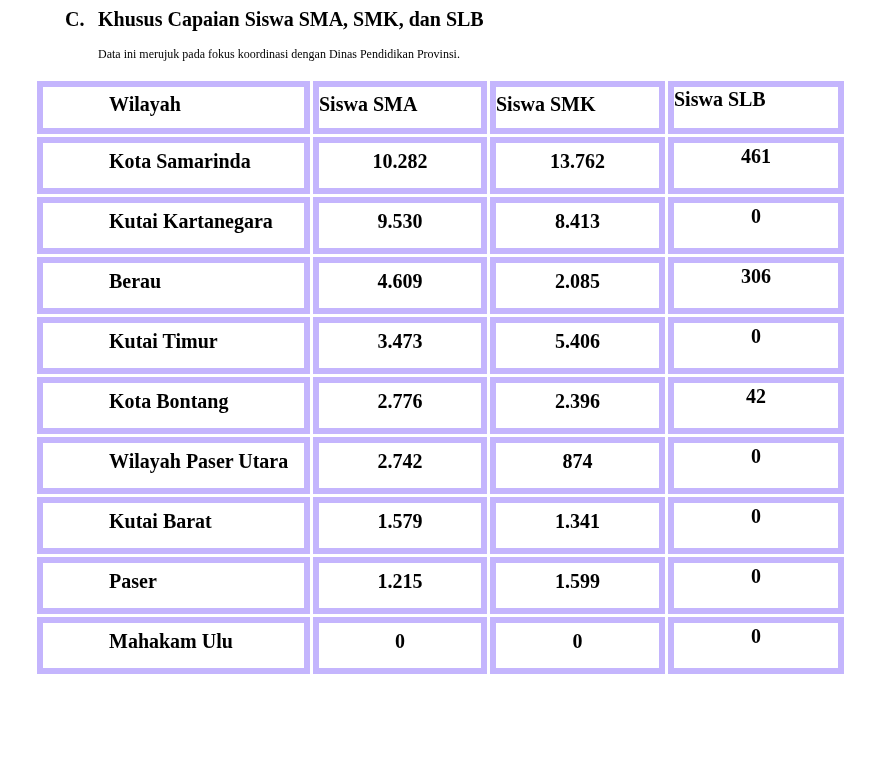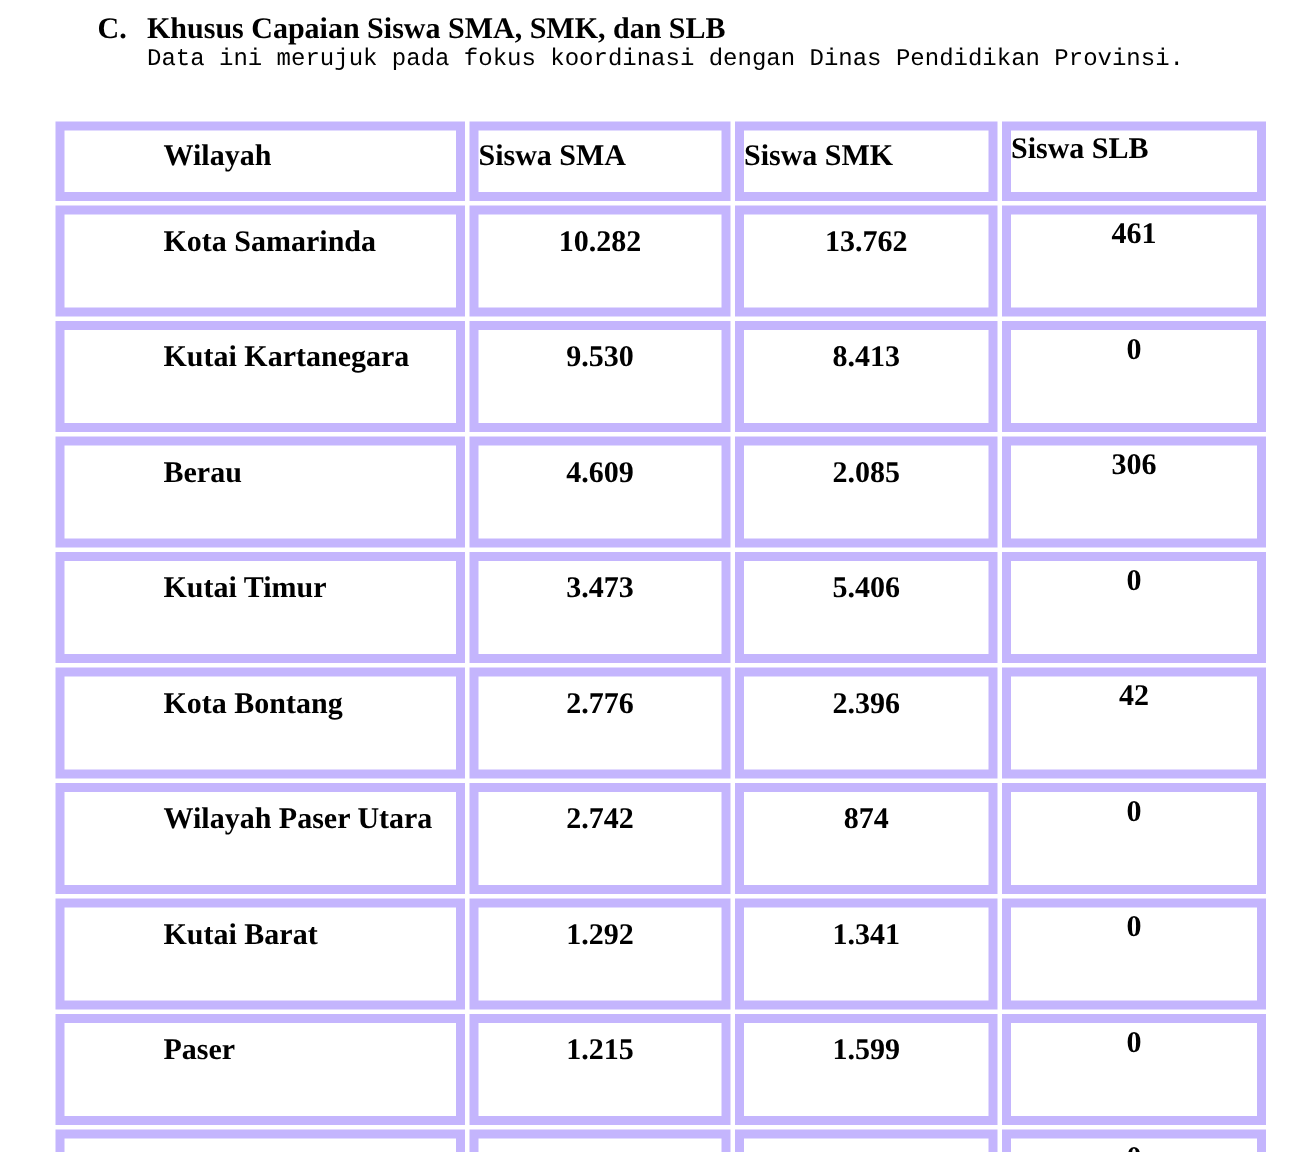--- a/index.html
+++ b/index.html
@@ -22,25 +22,24 @@
     line-height: 24px;
     white-space: nowrap;
   }
   .heading-label {
     display: inline-block;
     width: 33px;
   }
   .subtitle {
     position: absolute;
     left: 98px;
-    top: 27px;
-    font-size: 16px;
+    top: 42px;
+    font-size: 12px;
     line-height: 24px;
     white-space: nowrap;
-    font-family: Liberation Mono, monospace;
   }
   table.data-table {
     position: absolute;
     left: 34px;
     top: 78px;
     border-collapse: separate;
     border-spacing: 3px;
     table-layout: fixed;
   }
   th, td {
@@ -49,21 +48,21 @@
     background: #ffffff;
     font-weight: bold;
     font-size: 20px;
     line-height: 24px;
     vertical-align: top;
     padding: 0;
     overflow: hidden;
     white-space: nowrap;
   }
   th { height: 53px; padding-top: 5px; }
-  td { height: 74px; padding-top: 6px; }
+  td { height: 57px; padding-top: 6px; }
   .h-wilayah, .c-wilayah { text-align: left; padding-left: 66px; }
   .h-num { text-align: left; padding-right: 5px; }
   .h-slb { padding-top: 0; font-family: Liberation Serif, serif; }
   .c-num { text-align: center; }
   .c-slb { padding-top: 1px; }
 </style>
 </head>
 <body>
 
 <div>
@@ -121,21 +120,21 @@
         <td class="c-num c-slb">42</td>
       </tr>
       <tr>
         <td class="c-wilayah">Wilayah Paser Utara</td>
         <td class="c-num">2.742</td>
         <td class="c-num">874</td>
         <td class="c-num c-slb">0</td>
       </tr>
       <tr>
         <td class="c-wilayah">Kutai Barat</td>
-        <td class="c-num">1.292</td>
+        <td class="c-num">1.579</td>
         <td class="c-num">1.341</td>
         <td class="c-num c-slb">0</td>
       </tr>
       <tr>
         <td class="c-wilayah">Paser</td>
         <td class="c-num">1.215</td>
         <td class="c-num">1.599</td>
         <td class="c-num c-slb">0</td>
       </tr>
       <tr>

